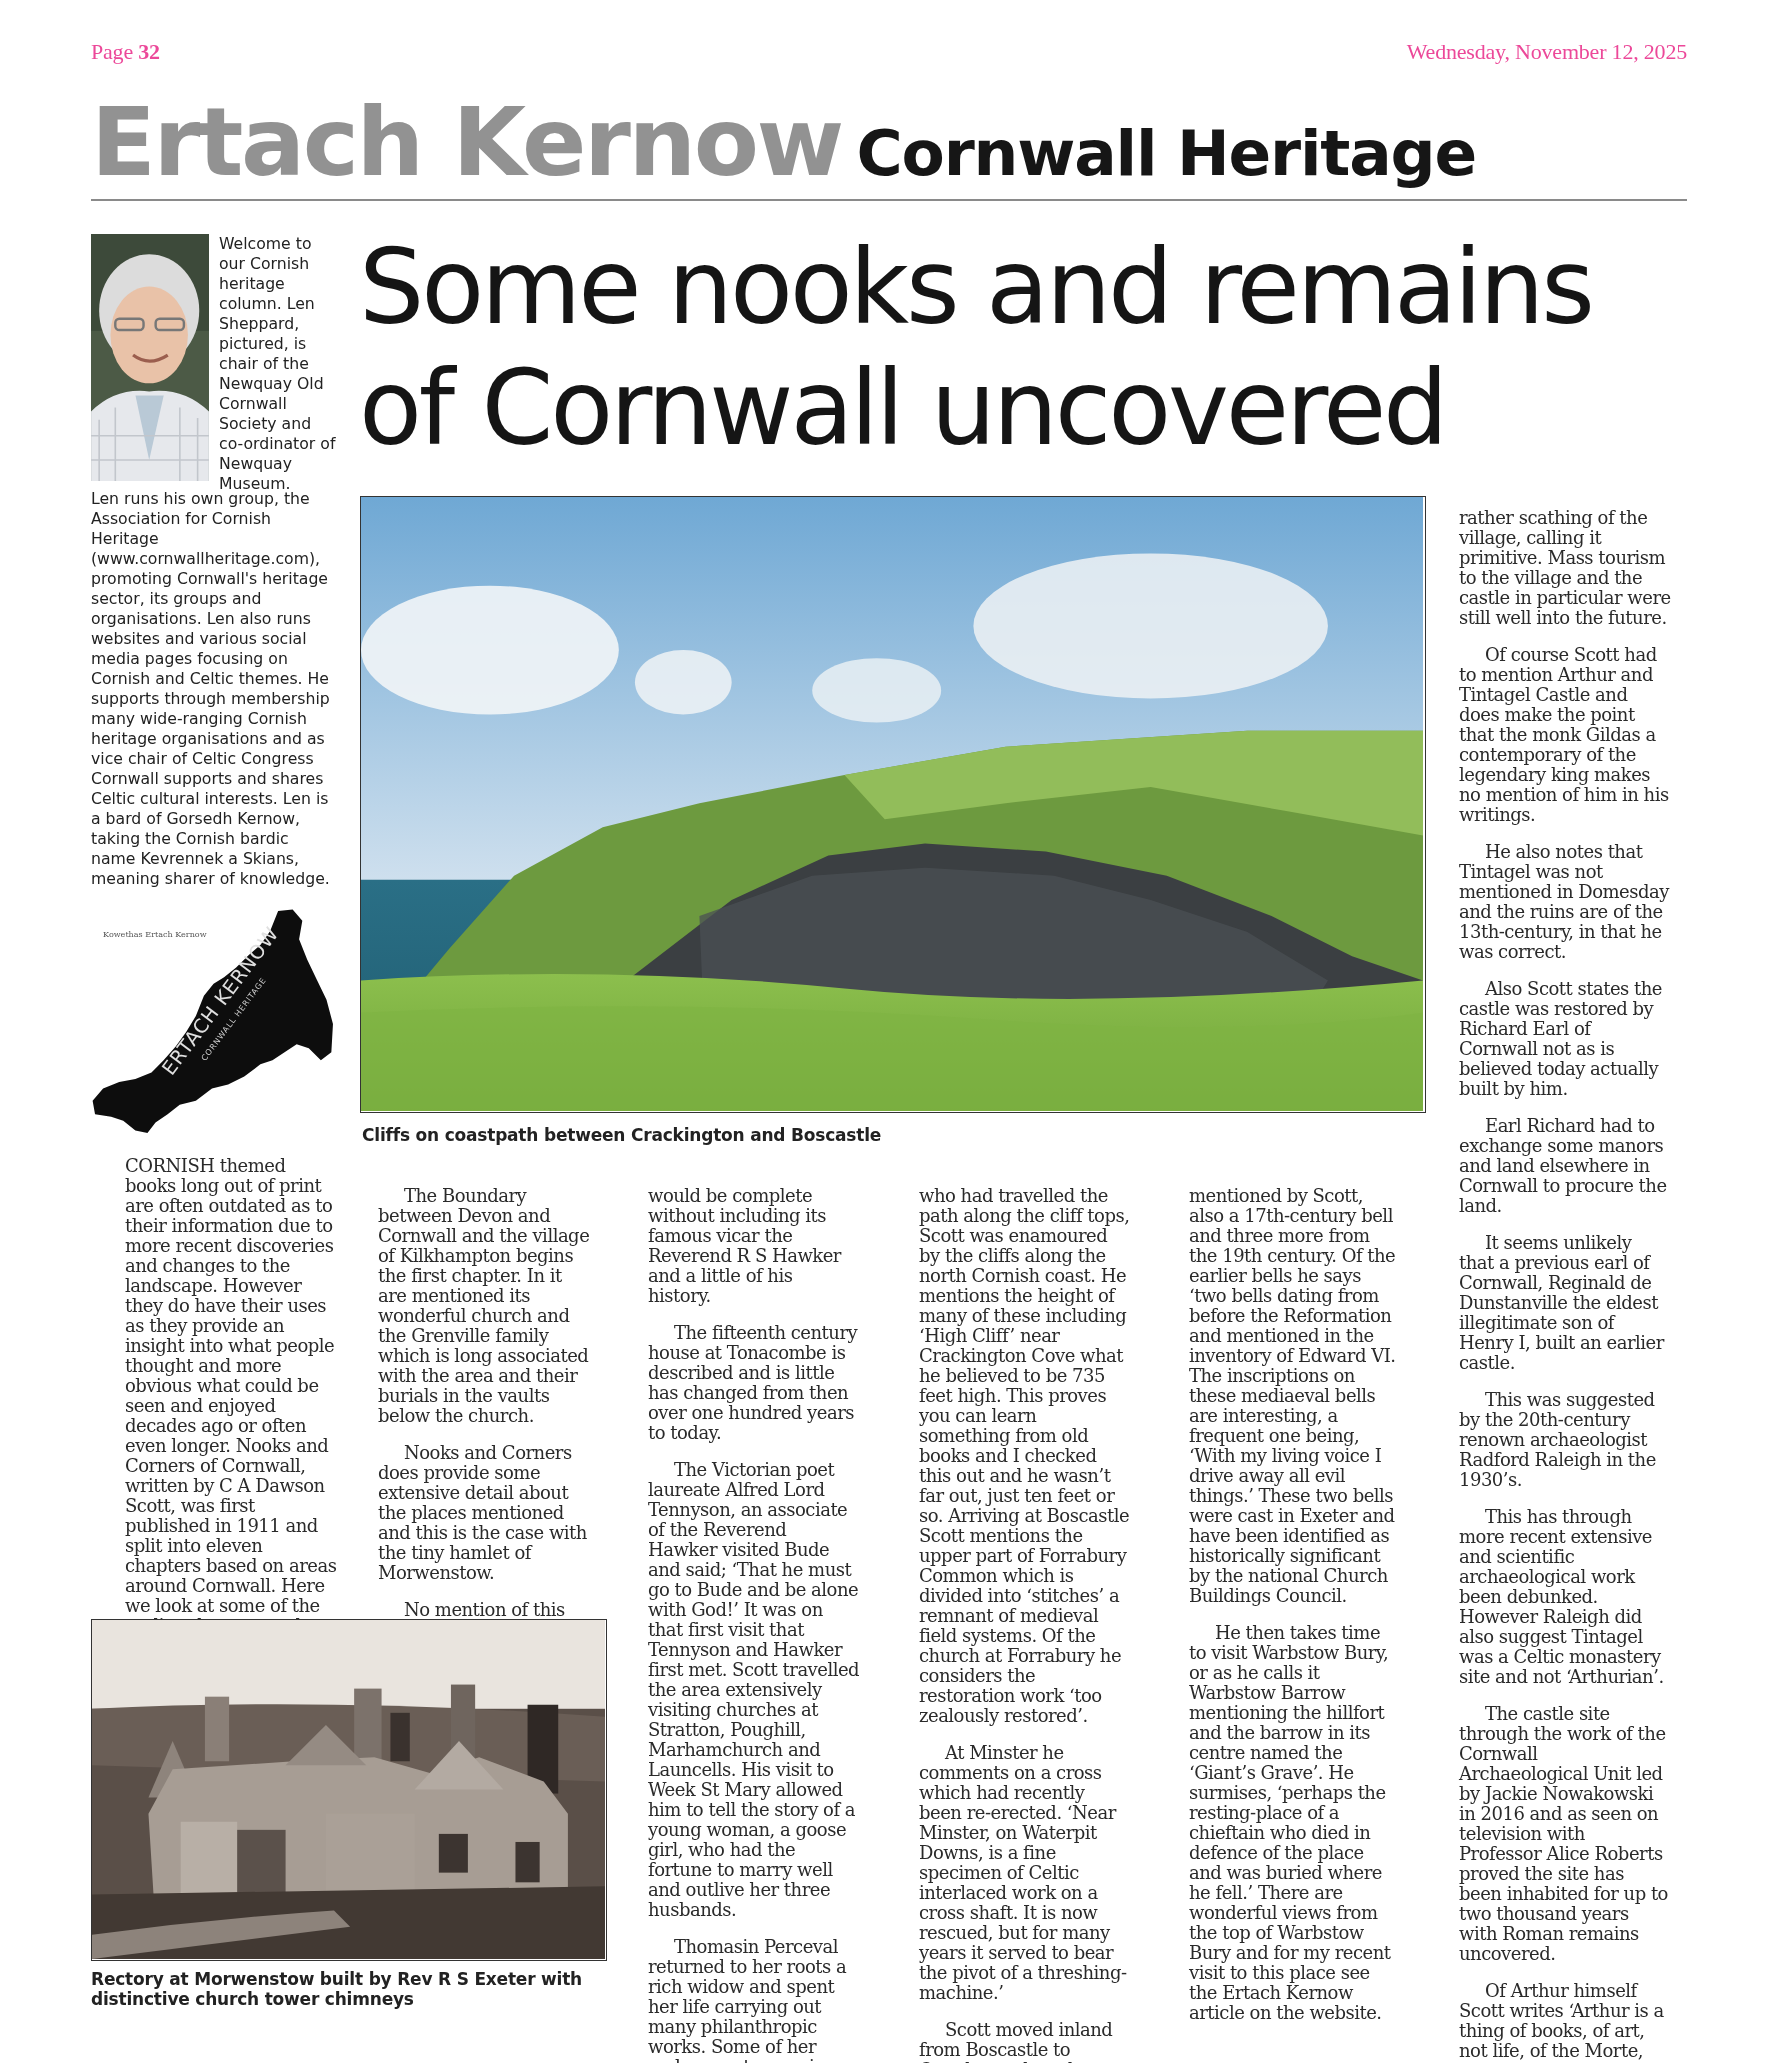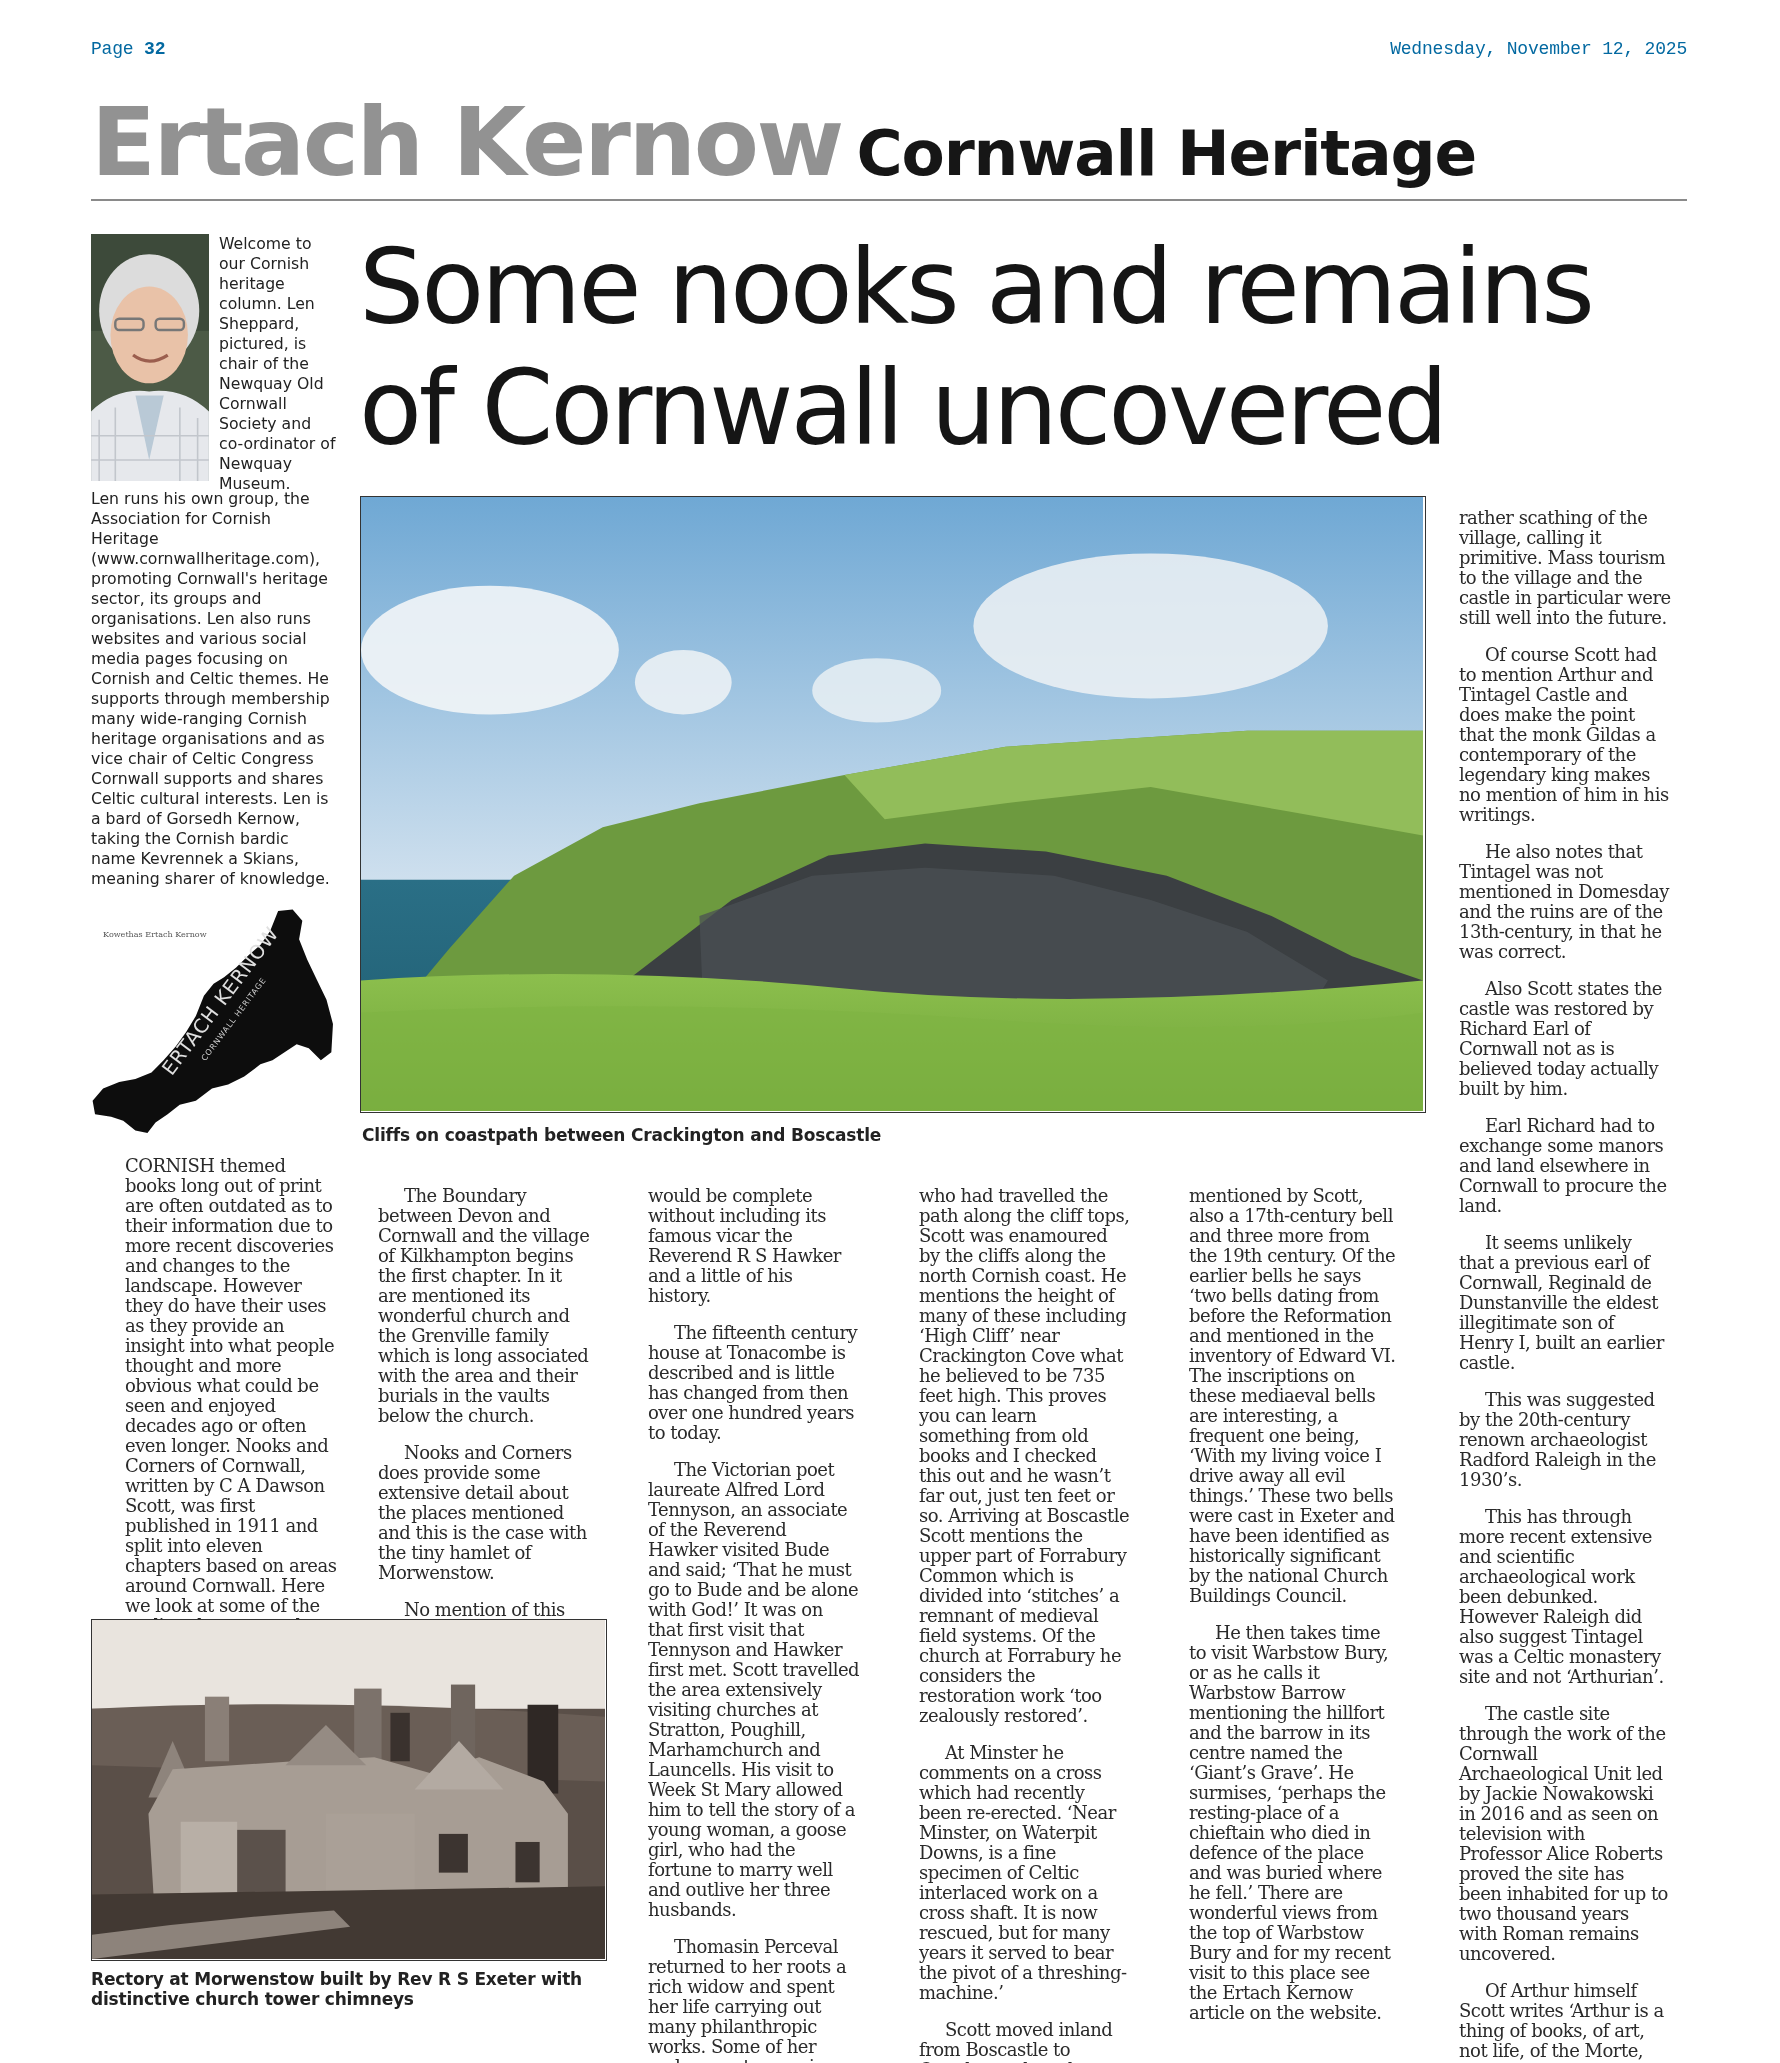--- a/index.html
+++ b/index.html
@@ -1,18 +1,18 @@
 <!DOCTYPE html>
 <html style="font-size:13px"><head>
 <meta charset="utf-8">
 <style>
   html, body { margin:0; padding:0; background:#ffffff; }
   body { width:1781px; height:2064px; position:relative; overflow:hidden; color:#222; }
   .abs { position:absolute; }
-  .folio { font-family:Liberation Mono, monospace; font-size:18px; color:#0369a1; letter-spacing:-0.2px; }
+  .folio { font-family:Liberation Serif, serif; font-size:22px; color:#ec4899; letter-spacing:-0.2px; }
   .folio b { font-weight:700; }
   .masthead-grey { font-family:"DejaVu Sans", sans-serif; font-weight:700; font-size:95px; color:#929292; letter-spacing:-2.4px; line-height:1; }
   .masthead-black { font-family:"DejaVu Sans", sans-serif; font-weight:700; font-size:63px; color:#161616; letter-spacing:-1.2px; line-height:1; }
   .rule { height:1.6px; background:#8a8a8a; }
   .headline { font-family:"DejaVu Sans", sans-serif; font-weight:400; font-size:103px; line-height:121px; color:#151515; letter-spacing:-3.2px; }
   .bio { font-family:"DejaVu Sans", sans-serif; font-size:15.7px; line-height:20px; color:#222; }
   .body { font-family:"DejaVu Serif", serif; font-size:18px; line-height:20px; color:#2a2a2a; letter-spacing:-0.5px; }
   .body p { margin:17px; text-indent:0; }
   .body p.ind { text-indent:26px; }
   .caption { font-family:"DejaVu Sans", sans-serif; font-weight:700; font-size:17px; line-height:20px; color:#222; letter-spacing:-0.2px; }

